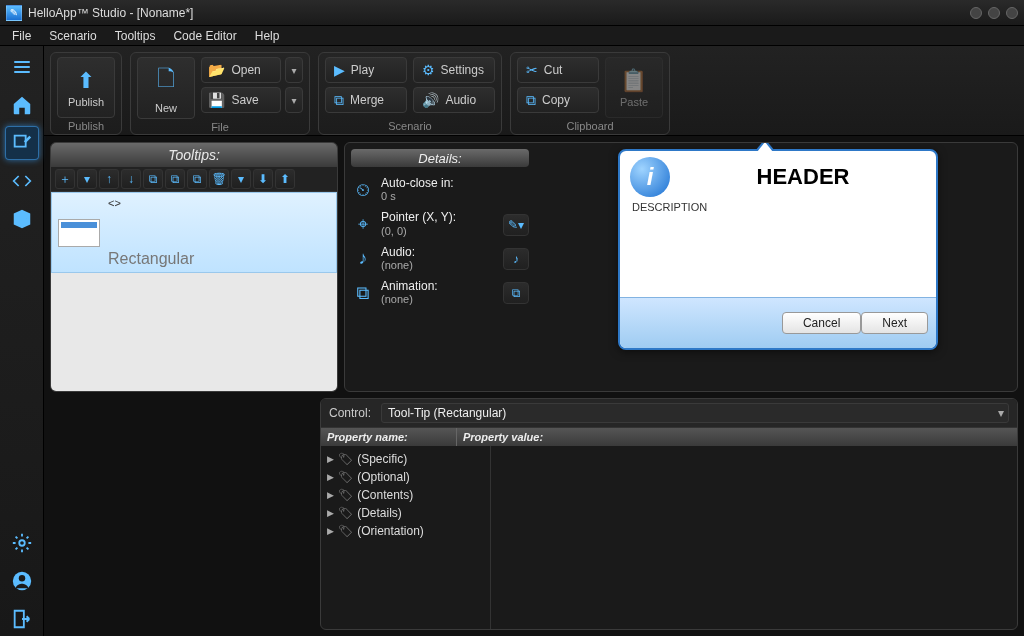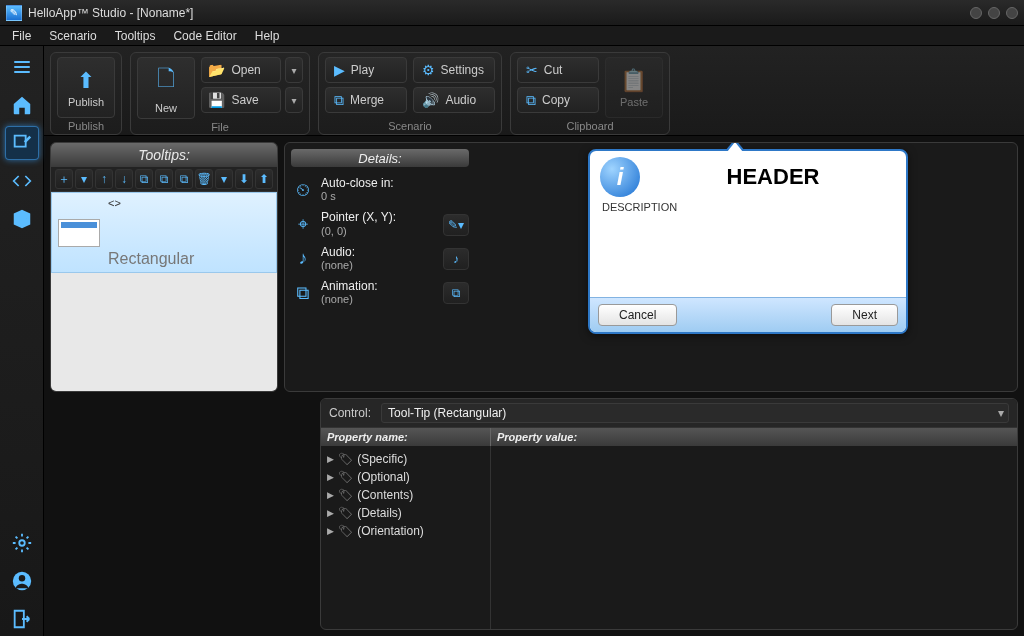--- a/index.html
+++ b/index.html
@@ -40,21 +40,21 @@
   .sidebar .sb.active { background:#143049; box-shadow:0 0 0 1px #2e6fa7 inset, 0 0 6px #2e6fa7; }
   .sidebar .spacer { flex:1; }
 
   .content { flex:1; display:flex; flex-direction:column; gap:6px; padding:6px; min-width:0; }
   .toprow { display:flex; gap:6px; height:250px; }
 
   .panel { border:1px solid #3a3a3a; border-radius:6px; background:#1a1a1a; display:flex; flex-direction:column; overflow:hidden; }
   .panel-header { height:24px; background:linear-gradient(#6a6a6a,#3a3a3a); color:#e8e8e8; font-size:14px; font-style:italic; display:flex; align-items:center; justify-content:center; }
 
   
-  .tooltips-panel { width:228px; }
+  .tooltips-panel { width:288px; }
   .toolstrip { display:flex; align-items:center; gap:2px; padding:2px 4px; background:#222; border-bottom:1px solid #333;}
   .toolstrip .tb { width:20px; height:20px; border:1px solid #333; border-radius:3px; background:linear-gradient(#2c2c2c,#202020); display:flex; align-items:center; justify-content:center; font-size:12px; color:#5bbcff;}
   .tt-list { flex:1; background:#e8e8e8; padding:0; overflow:auto;}
   .tt-item { display:flex; align-items:center; gap:8px; padding:4px 6px; background:linear-gradient(#dff1ff,#bfe3ff); border:1px solid #9ac8ec; color:#333;}
   .tt-item .thumb { width:42px; height:28px; background:#fff; border:1px solid #aaa; position:relative;}
   .tt-item .thumb::before{content:""; position:absolute; top:2px;left:2px;right:2px;height:6px;background:#4a90d9;}
   .tt-item .meta .l1 { font-size:11px; color:#333;}
   .tt-item .meta .l2 { font-size:16px; color:#777;margin-top:41px;}
 
   
@@ -72,32 +72,32 @@
 
   
   .preview-area { flex:1; display:flex; align-items:flex-start; justify-content:center; padding:6px;}
   .tooltip-mock { width:320px; background:#fff; border:2px solid #2e78c7; border-radius:8px; position:relative; color:#000; box-shadow:0 2px 8px rgba(0,0,0,.5);}
   .tooltip-mock .arrow { position:absolute; top:-12px; left:135px; width:0;height:0; border-left:10px solid transparent; border-right:10px solid transparent; border-bottom:12px solid #2e78c7;}
   .tooltip-mock .arrow::after { content:""; position:absolute; top:3px; left:-8px; width:0;height:0; border-left:8px solid transparent; border-right:8px solid transparent; border-bottom:10px solid #fff;}
   .tooltip-mock .tt-top { display:flex; align-items:center; gap:10px; padding:6px 10px 0;}
   .tooltip-mock .info-ic { width:40px;height:40px; border-radius:50%; background:radial-gradient(circle at 30% 30%, #9fd4ff,#1a6fd1); color:#fff; font-weight:bold; font-size:24px; display:flex; align-items:center; justify-content:center; font-style:italic;}
   .tooltip-mock .tt-header { font-size:22px; font-weight:bold; color:#000; flex:1; text-align:center;}
   .tooltip-mock .tt-desc { font-size:11px; color:#333; padding:4px 12px; min-height:100px;}
-  .tooltip-mock .tt-footer { background:linear-gradient(#cfe6ff,#9fccf2); border-top:1px solid #82b3e2; border-radius:0 0 6px 6px; display:flex; justify-content:space-between; padding:6px 8px;}
+  .tooltip-mock .tt-footer { background:linear-gradient(#cfe6ff,#9fccf2); border-top:1px solid #82b3e2; border-radius:0 0 6px 6px; display:flex; justify-content:flex-end; padding:14px 8px;}
   .tooltip-mock .tt-footer button { background:linear-gradient(#fff,#e4e4e4); border:1px solid #999; border-radius:4px; padding:3px 20px; font-size:12px; color:#222;}
 
   
   .properties-panel { flex:1; min-height:0;}
   .prop-body { flex:1; display:flex; flex-direction:column; min-height:0;}
   .control-row { display:flex; align-items:center; gap:10px; padding:4px 8px; background:#262626; border-bottom:1px solid #333;}
   .control-row label { font-size:12px; color:#ccc;}
   .control-row .select { flex:1; background:#2a2a2a; border:1px solid #3a3a3a; border-radius:3px; height:20px; display:flex; align-items:center; padding:0 6px; font-size:12px; color:#eee; position:relative;}
   .control-row .select .dd { position:absolute; right:4px; top:2px; color:#aaa; font-size:12px;}
   .prop-table-h { display:flex; background:linear-gradient(#555,#3a3a3a); font-size:11px; font-weight:bold; font-style:italic; color:#eee;}
-  .prop-table-h .col1 { width:170px; padding:3px 6px; border-right:1px solid #666;}
+  .prop-table-h .col1 { width:136px; padding:3px 6px; border-right:1px solid #666;}
   .prop-table-h .col2 { flex:1; padding:3px 6px;}
   .prop-tree { flex:1; overflow:auto; display:flex;}
   .prop-tree .names { width:170px; border-right:1px solid #333; padding:4px 0;}
   .prop-tree .values { flex:1;}
   .prop-node { display:flex; align-items:center; gap:4px; font-size:12px; color:#ddd; padding:2px 6px;}
   .prop-node .exp { color:#aaa; font-size:9px;}
   .prop-node .tag { color:#888; font-size:12px;}
 
   svg { display:block; }
 </style>

